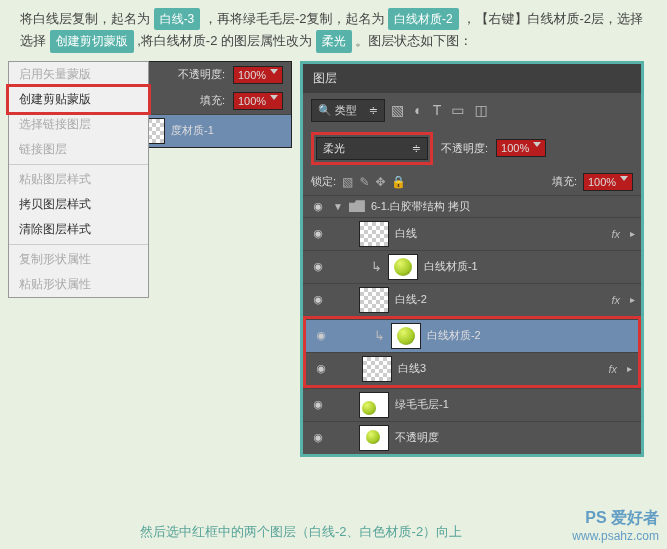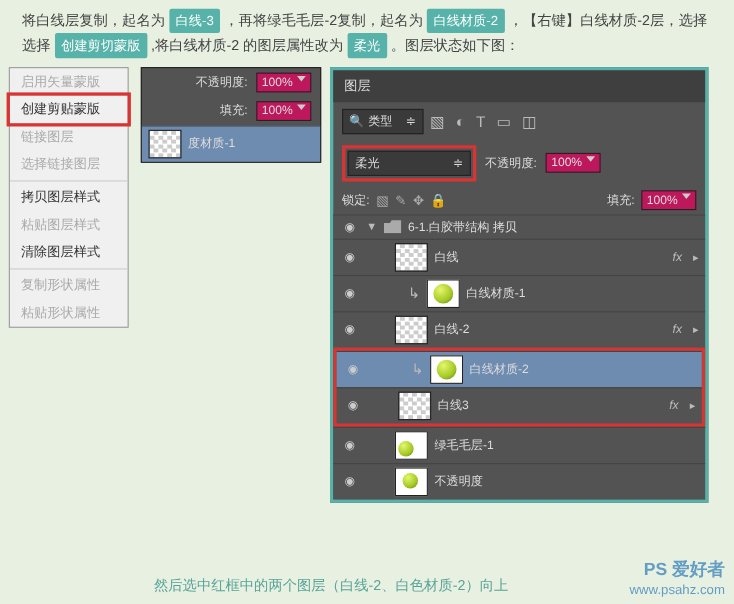--- a/index.html
+++ b/index.html
@@ -2,21 +2,21 @@
 <html><head>
 <meta charset="utf-8">
 <style>
 * { margin:0; padding:0; box-sizing:border-box; }
 body { font-family:"Microsoft YaHei",sans-serif; background:#e7f0e1; width:667px; height:549px; position:relative; font-size:13px; overflow:hidden; }
 .instruction { padding:8px 20px; color:#444; line-height:1.7; }
 .tag { display:inline-block; background:#57b3a9; color:#fff; padding:1px 6px; border-radius:2px; font-size:12px; }
 .main-area { display:flex; gap:10px; padding:0 8px; }
 .panel { background:#535353; border:3px solid #57b3a9; position:relative; }
 .left-col { width:282px; }
-.context-menu { background:#f0f0f0; width:109px; font-size:12px; color:#333; border:1px solid #999; position:relative; z-index:5; }
+.context-menu { background:#f0f0f0; width:141px; font-size:12px; color:#333; border:1px solid #999; position:relative; z-index:5; }
 .cm-item { padding:4px 10px; }
 .cm-disabled { color:#aaa; }
 .cm-divider { height:1px; background:#ccc; margin:2px 0; }
 .cm-highlight { border:3px solid #d83434; margin:-3px; padding:4px 10px; position:relative; }
 .right-panel { width:344px; }
 .panel-title { background:#3f3f3f; color:#ddd; padding:6px 10px; font-size:12px; }
 .filter-row { display:flex; align-items:center; gap:6px; padding:6px 8px; }
 .dropdown { background:#3a3a3a; color:#ddd; border:1px solid #222; font-size:11px; padding:3px 6px; display:flex; align-items:center; justify-content:space-between; }
 .dropdown.small-dd { width:74px; }
 .icon-row { display:flex; gap:10px; color:#bbb; font-size:14px; }
@@ -31,21 +31,21 @@
 .thumb { width:30px; height:26px; background:#888; border:1px solid #222; display:flex; align-items:center; justify-content:center; position:relative; }
 .thumb.checker { background:repeating-conic-gradient(#ccc 0 25%,#fff 0 50%) 0/8px 8px; }
 .layer-name { flex:1; }
 .fx { color:#bbb; font-style:italic; font-size:11px; margin-right:4px; }
 .chev { color:#bbb; font-size:10px; }
 .clip { color:#bbb; margin-left:12px; font-size:13px; }
 .ball { width:18px; height:18px; border-radius:50%; background:radial-gradient(circle at 35% 30%,#e4f76a,#a4c926 60%,#5a7a12); }
 .ball-small { width:14px; height:14px; border-radius:50%; background:radial-gradient(circle at 35% 30%,#e4f76a,#a4c926 60%,#5a7a12); position:absolute; }
 .indent1 { padding-left:20px; }
 .red-group-box { border:3px solid #d83434; }
-.pct-field { background:#be185d; color:#ddd; border:1px solid #222; width:50px; font-size:11px; padding:2px 4px; display:flex; justify-content:space-between; }
+.pct-field { background:#b91c1c; color:#ddd; border:1px solid #222; width:50px; font-size:11px; padding:2px 4px; display:flex; justify-content:space-between; }
 .left-partial { position:absolute; left:120px; top:0; width:164px; background:#535353; border:1px solid #222; }
 .bottom-text { position:absolute; bottom:8px; left:140px; color:#57a399; font-size:13px; }
 .watermark { position:absolute; right:8px; bottom:6px; color:#2a7ab8; opacity:0.7; font-size:12px; text-align:right; }
 .watermark .cn { font-size:16px; font-weight:bold; }
 .triangle-down { width:0; height:0; border-left:4px solid transparent; border-right:4px solid transparent; border-top:5px solid #ccc; display:inline-block; }
 .folder-ico { width:16px; height:12px; background:#aaa; clip-path:polygon(0 20%,35% 20%,45% 0,100% 0,100% 100%,0 100%); }
 .lock-icons { display:flex; gap:6px; color:#aaa; font-size:12px; }
 </style>
 </head>
 <body>
@@ -84,25 +84,25 @@
       </div>
       <div class="layer selected">
         <div class="thumb checker"></div>
         <span class="layer-name">度材质-1</span>
       </div>
     </div>
 
     <div class="context-menu">
       <div class="cm-item cm-disabled">启用矢量蒙版</div>
       <div class="cm-highlight">创建剪贴蒙版</div>
+      <div class="cm-item cm-disabled">选择链接图层</div>
       <div class="cm-item cm-disabled">链接图层</div>
-      <div class="cm-item cm-disabled">选择链接图层</div>
       <div class="cm-divider"></div>
+      <div class="cm-item cm-disabled">粘贴图层样式</div>
       <div class="cm-item">拷贝图层样式</div>
-      <div class="cm-item cm-disabled">粘贴图层样式</div>
       <div class="cm-item">清除图层样式</div>
       <div class="cm-divider"></div>
       <div class="cm-item cm-disabled">复制形状属性</div>
       <div class="cm-item cm-disabled">粘贴形状属性</div>
     </div>
   </div>
 
   <div class="panel right-panel">
     <div class="panel-title">图层</div>
 

